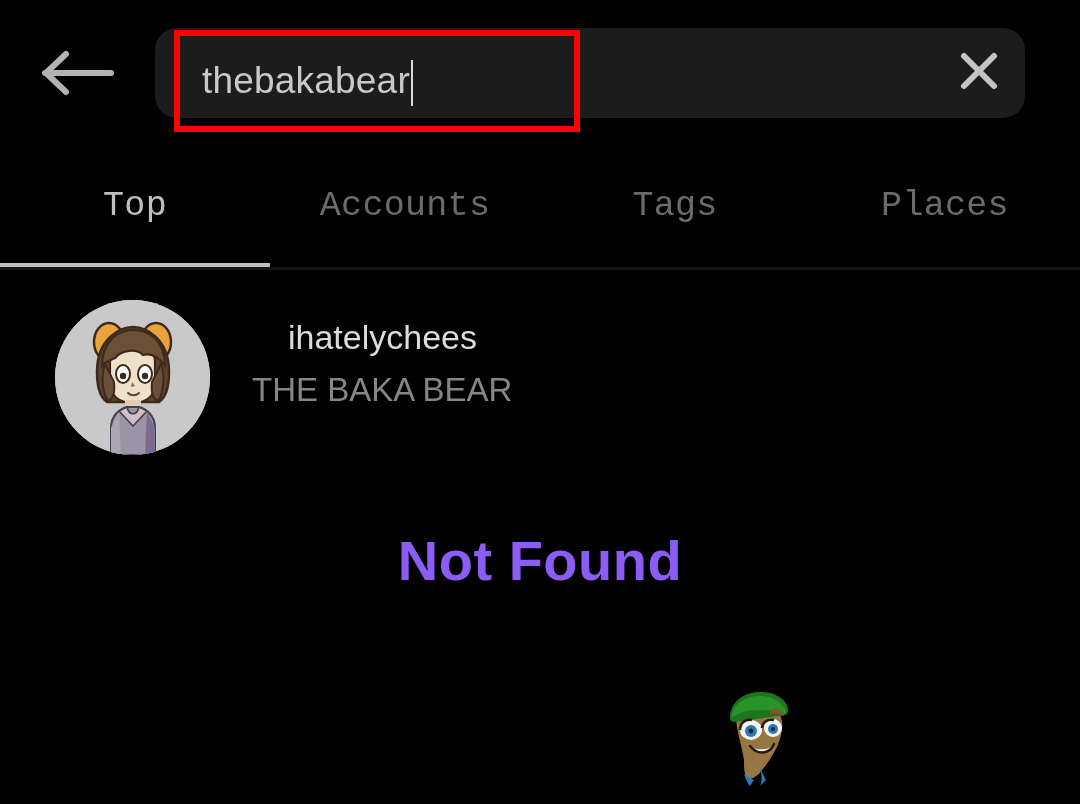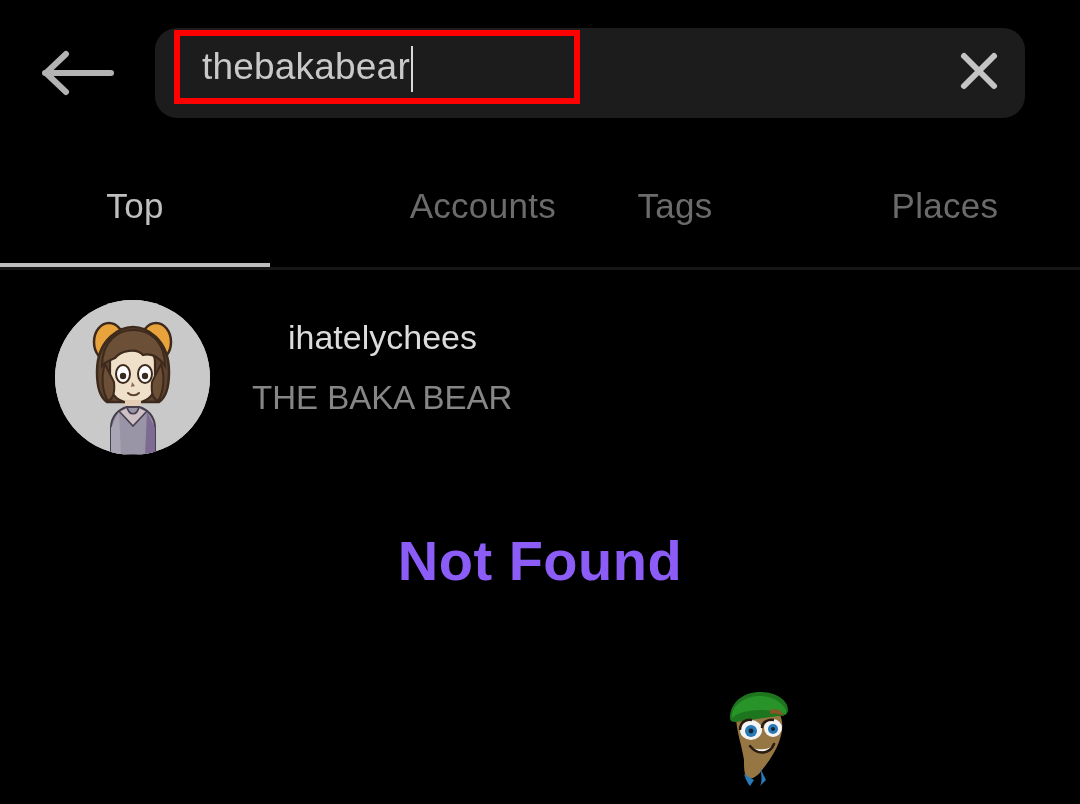--- a/index.html
+++ b/index.html
@@ -47,21 +47,21 @@
     background: #1c1c1c;
     border-radius: 22px;
     box-sizing: border-box;
   }
 
   .search-input-wrap {
     position: absolute;
     left: 19px;
     top: 2px;
     width: 406px;
-    height: 74px;
+    height: 102px;
     border: 6px solid #ff0000;
     box-sizing: border-box;
     display: flex;
     align-items: center;
   }
 
   .search-text {
     font-size: 37px;
     color: #c9c9c9;
     letter-spacing: 0.2px;
@@ -110,20 +110,21 @@
     justify-content: center;
     padding-top: 16px;
     box-sizing: border-box;
     cursor: pointer;
   }
   .tab-label {
     font-size: 35px;
     color: #6b6b6b;
     font-weight: 400;
     letter-spacing: 0.3px;
+    font-family: Liberation Mono, monospace;
   }
   .tab.active .tab-label {
     color: #bfbfbf;
   }
   .tab-underline {
     position: absolute;
     left: 0;
     top: 263px;
     width: 270px;
     height: 4px;
@@ -168,21 +169,21 @@
     color: #dcdcdc;
     line-height: 44px;
     font-weight: 400;
     margin-left: 36px;
   }
   .result-fullname {
     font-size: 33px;
     color: #868686;
     line-height: 44px;
     font-weight: 400;
-    margin-top: 17px;
+    margin-top: 9px;
   }
 
   
   .not-found {
     position: absolute;
     left: 0;
     top: 528px;
     width: 1080px;
     text-align: center;
     font-size: 56px;
@@ -231,21 +232,21 @@
       </span>
     </div>
 
   </div>
 </div>
 
 <div class="tabs">
   <div class="tab active" style="left:0px; width:270px;">
     <span class="tab-label">Top</span>
   </div>
-  <div class="tab" style="left:286px; width:270px;justify-content:flex-end;">
+  <div class="tab" style="left:270px; width:270px;">
     <span class="tab-label">Accounts</span>
   </div>
   <div class="tab" style="left:540px; width:270px;">
     <span class="tab-label">Tags</span>
   </div>
   <div class="tab" style="left:810px; width:270px;">
     <span class="tab-label">Places</span>
   </div>
 </div>
 <div class="tab-underline"></div>

